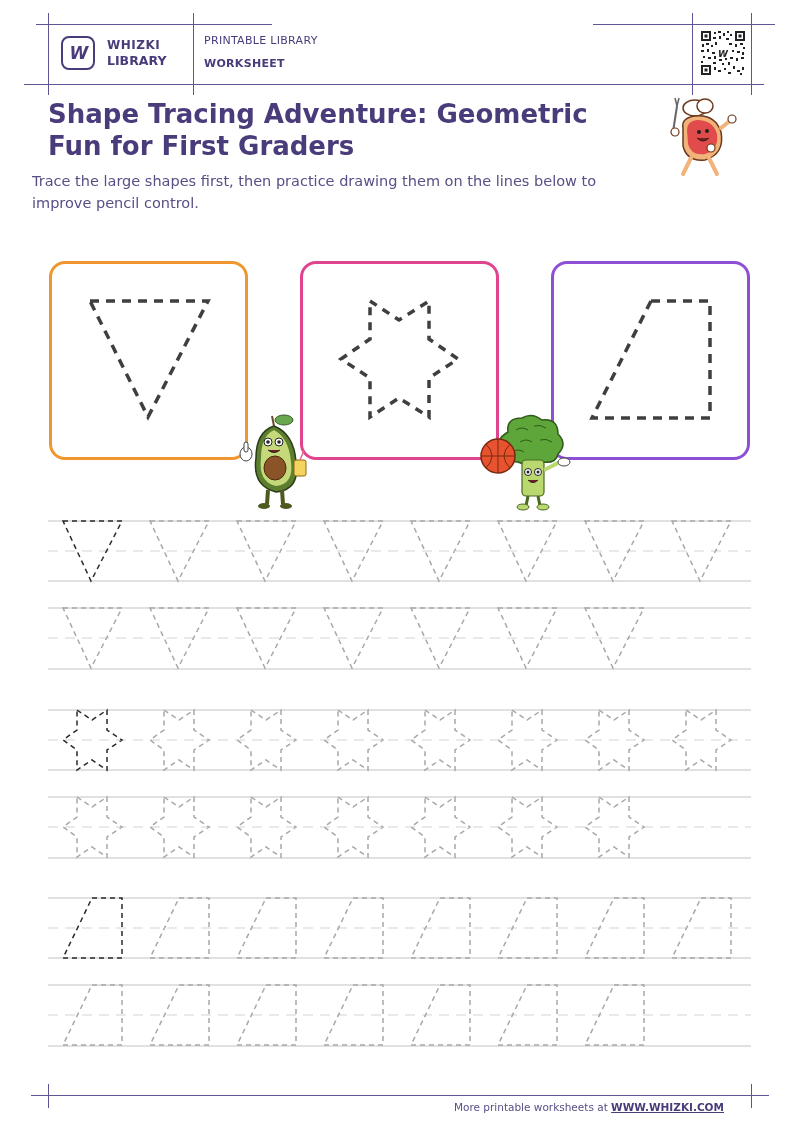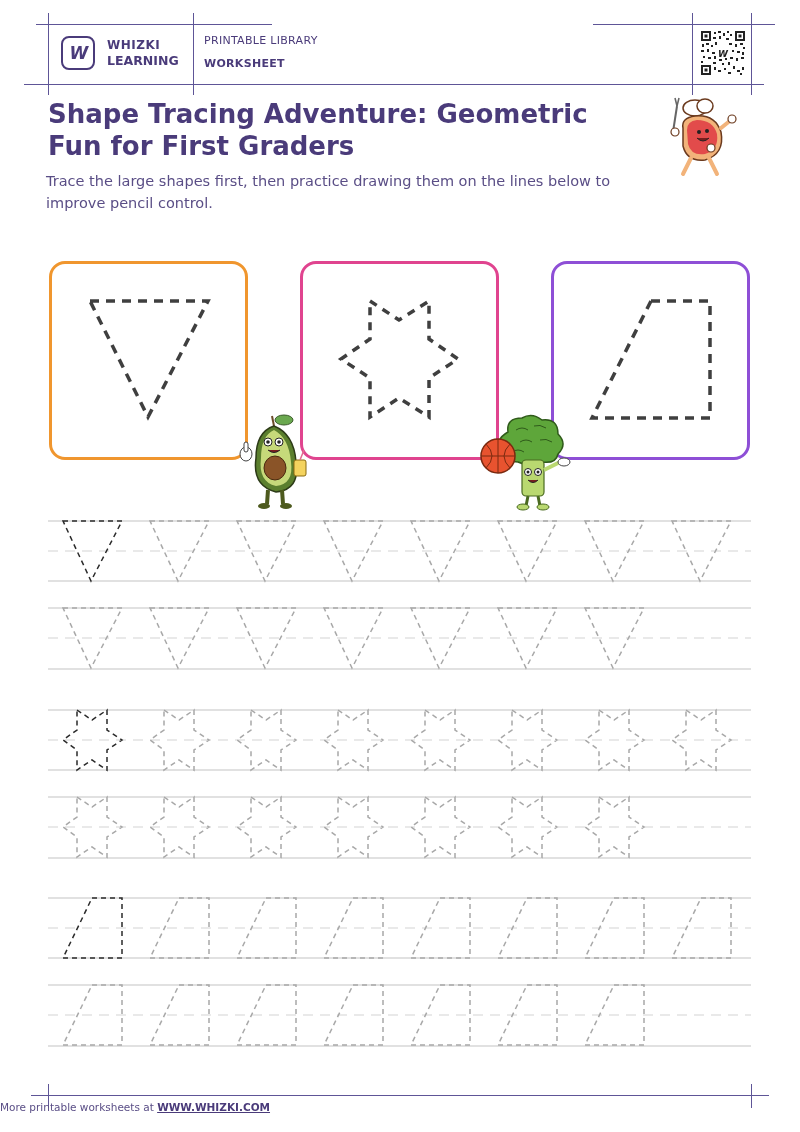--- a/index.html
+++ b/index.html
@@ -6,42 +6,42 @@
   body { width: 800px; height: 1132px; position: relative; overflow: hidden; font-family: "DejaVu Sans", sans-serif; color: #4a3b7a; }
   .hline { position: absolute; height: 1px; background: #5e5597; }
   .vline { position: absolute; width: 1px; background: #5e5597; }
   .logo-box { position: absolute; left: 61px; top: 36px; width: 34px; height: 34px; border: 2.5px solid #4a3b7a; border-radius: 8px; box-sizing: border-box; display: flex; align-items: center; justify-content: center; }
   .logo-w { font-family: "DejaVu Sans", sans-serif; font-weight: bold; font-style: italic; font-size: 17px; color: #4a3b7a; letter-spacing: -2px; }
   .brand-top { position: absolute; left: 107px; top: 38px; font-size: 12px; color: #4a3b7a; letter-spacing: 0.5px; font-weight: bold; }
   .brand-bottom { position: absolute; left: 107px; top: 53px; font-size: 12.5px; font-weight: bold; color: #4a3b7a; }
   .lib-top { position: absolute; left: 204px; top: 34px; font-size: 11px; color: #4a3b7a; letter-spacing: 0.3px; }
   .lib-bottom { position: absolute; left: 204px; top: 57px; font-size: 11px; font-weight: bold; color: #4a3b7a; letter-spacing: 0.3px; }
   .title { position: absolute; left: 48px; top: 98px; width: 600px; font-size: 26px; font-weight: bold; line-height: 32px; color: #4a3b7a; }
-  .subtitle { position: absolute; left: 46px; top: 170px; width: 580px; font-size: 14.5px; line-height: 22px; color: #5a4e86; }
+  .subtitle { position: absolute; left: 32px; top: 170px; width: 580px; font-size: 14.5px; line-height: 22px; color: #5a4e86; }
   .shape-box { position: absolute; top: 261px; width: 199px; height: 199px; border-radius: 16px; border: 3px solid; box-sizing: border-box; background: #fff; }
-  .footer { position: absolute; left: 0; width: 724px; top: 1101px; text-align: left; font-size: 10.5px; color: #5a4e86; }
+  .footer { position: absolute; left: 0; width: 724px; top: 1101px; text-align: right; font-size: 10.5px; color: #5a4e86; }
   .footer a { font-weight: bold; color: #4a3b7a; text-decoration: underline; }
   svg { position: absolute; overflow: visible; }
 </style>
 </head>
 <body>
 
 <div class="hline" style="left:36px; top:24px; width:236px;"></div>
 <div class="hline" style="left:24px; top:84px; width:740px;"></div>
 <div class="hline" style="left:593px; top:24px; width:182px;"></div>
 <div class="vline" style="left:48px; top:13px; height:82px;"></div>
 <div class="vline" style="left:193px; top:13px; height:82px;"></div>
 <div class="vline" style="left:692px; top:13px; height:82px;"></div>
 <div class="vline" style="left:751px; top:13px; height:82px;"></div>
 
 <div class="logo-box">
   <span class="logo-w">W</span>
 </div>
 <div class="brand-top">WHIZKI</div>
-<div class="brand-bottom">LEARNING</div>
+<div class="brand-bottom">LIBRARY</div>
 <div class="lib-top">PRINTABLE LIBRARY</div>
 <div class="lib-bottom">WORKSHEET</div>
 
 <svg style="left:700px; top:30px;" width="46" height="46" viewBox="0 0 46 46">
   <rect x="0" y="0" width="46" height="46" fill="#fff"></rect>
   <g fill="#222">
     <rect x="1" y="1" width="10" height="10"></rect>
       <rect x="3" y="3" width="6" height="6" fill="#fff"></rect>
       <rect x="4.5" y="4.5" width="3" height="3"></rect>
     <rect x="35" y="1" width="10" height="10"></rect>

